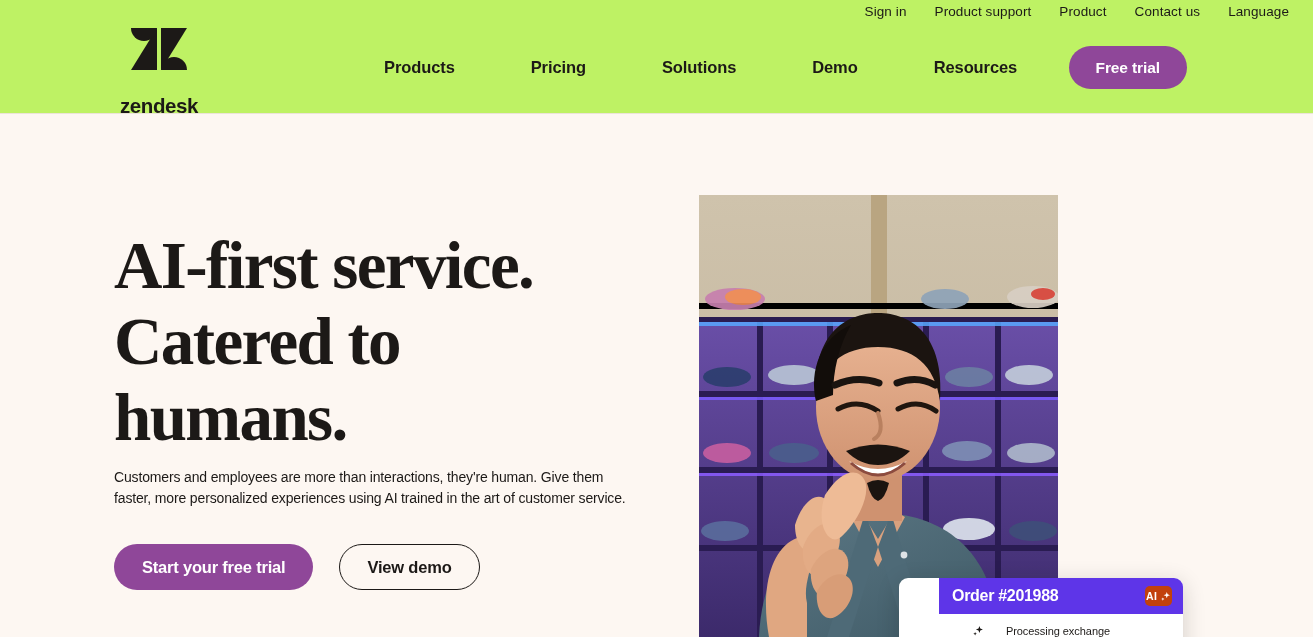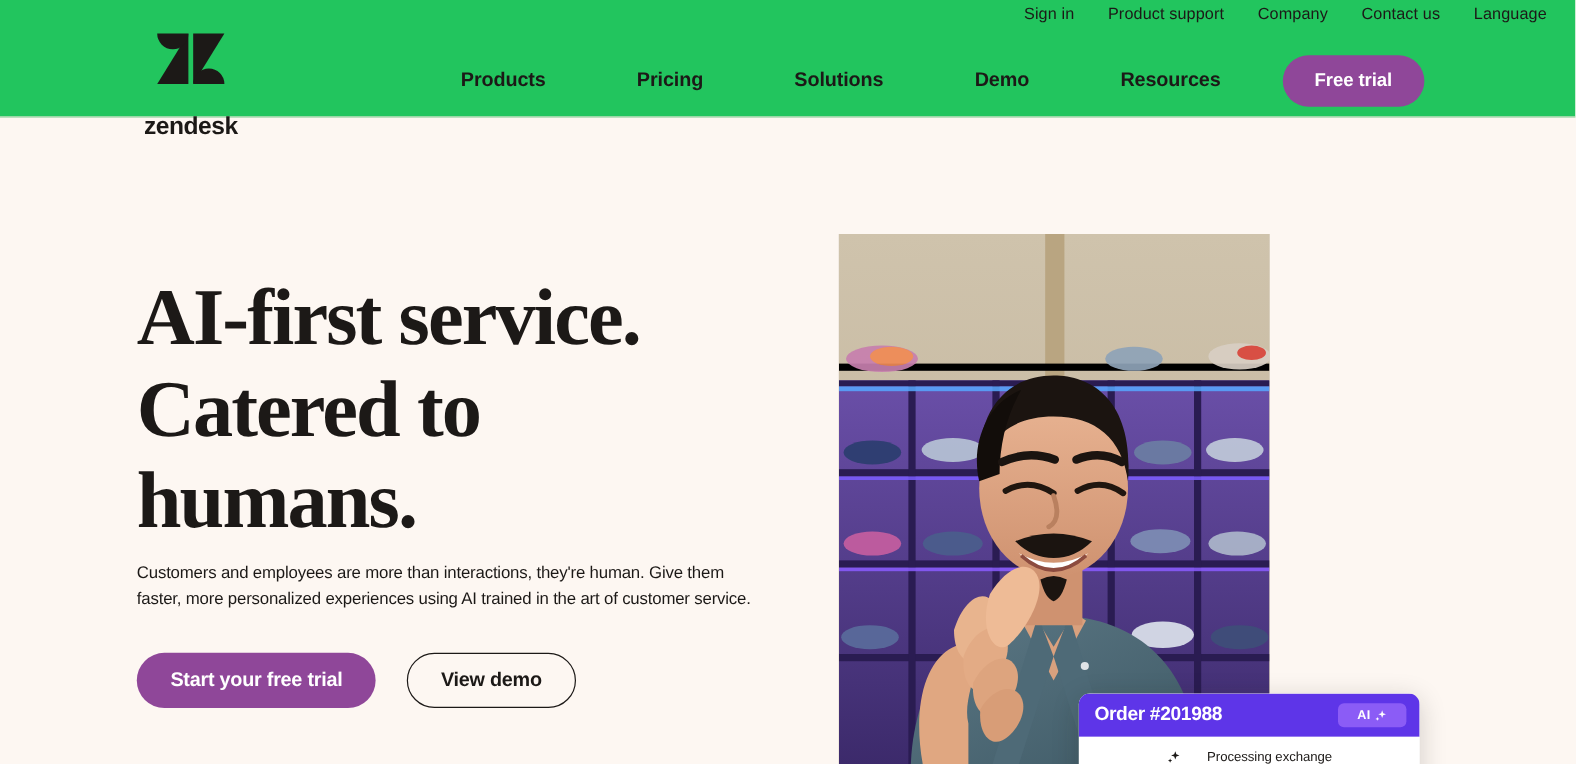--- a/index.html
+++ b/index.html
@@ -6,21 +6,21 @@
   html,body { width:1313px; height:637px; overflow:hidden; }
   body {
     background:#fdf7f2;
     font-family:"Liberation Sans", sans-serif;
     color:#17494d;
     -webkit-font-smoothing:antialiased;
   }
   .page { position:relative; width:1313px; height:637px; background:#fdf7f2; overflow:hidden; }
 
   
-  .header { position:absolute; top:0; left:0; width:1313px; height:98px; background:#22c55e;
+  .header { position:absolute; top:0; left:0; width:1313px; height:114px; background:#bef264;
             border-bottom:1px solid #ece4d9; }
   .utility-nav { position:absolute; top:3px; right:24px; display:flex; align-items:center; gap:28px; }
   .utility-link { font-size:13.5px; color:#1c1917; letter-spacing:.1px; line-height:18px;
                   cursor:pointer; white-space:nowrap; }
 
   .logo { position:absolute; left:114px; top:24px; width:90px; cursor:pointer; }
   .logo-mark { width:62px; height:50px; display:block; margin:0 auto; }
   .logo-word { display:block; text-align:center; font-size:20.5px; font-weight:700;
                letter-spacing:-.4px; color:#1c1917; margin-top:20px;
                font-family:"Liberation Sans", sans-serif; }
@@ -56,40 +56,40 @@
   
   .hero-media { position:absolute; left:699px; top:81px; width:359px; height:442px;
                 overflow:hidden; background:#c9bda8; }
   .hero-photo { position:absolute; inset:0; }
 
   
   .ai-card { position:absolute; left:899px; top:464px; width:284px; height:153px;
              border-radius:9px; overflow:hidden; background:#fff;
              box-shadow:0 5px 22px rgba(28,25,23,.19); }
   .ai-card-head { height:36px; background:#5e35e8; display:flex; align-items:center;
-                  justify-content:space-between; padding:0 11px 0 13px; }
+                  justify-content:space-between; padding:0 11px 0 13px;margin-left:40px; }
   .ai-order-title { color:#fff; font-size:16px; font-weight:700; letter-spacing:-.3px; }
-  .ai-badge { background:#8b5cf6; color:#fff; border-radius:5px; height:20px; padding:0 16px;
+  .ai-badge { background:#c2410c; color:#fff; border-radius:5px; height:20px; padding:0 1px;
               display:flex; align-items:center; gap:3px; font-size:10.5px; font-weight:700;
               letter-spacing:.2px; }
   .ai-card-body { padding:11px 12px 0; background:#fff; height:117px; position:relative; }
   .ai-status { display:flex; align-items:center; justify-content:center; gap:22px;
                font-size:11px; color:#1c1917; letter-spacing:-.05px; }
 </style>
 </head>
 <body>
 
 <div class="page">
 
   <header class="header">
 
     <nav class="utility-nav">
       <span class="utility-link">Sign in</span>
       <span class="utility-link">Product support</span>
-      <span class="utility-link">Company</span>
+      <span class="utility-link">Product</span>
       <span class="utility-link">Contact us</span>
       <span class="utility-link">Language</span>
     </nav>
 
     <a class="logo">
       <svg class="logo-mark" viewBox="0 0 62 50">
         <path d="M29 4 L29 46 L3 46 Z" fill="#1c1917"></path>
         <path d="M29 4 A13 13 0 0 1 3 4 Z" fill="#1c1917"></path>
         <path d="M33 46 L33 4 L59 4 Z" fill="#1c1917"></path>
         <path d="M33 46 A13 13 0 0 1 59 46 Z" fill="#1c1917"></path>

